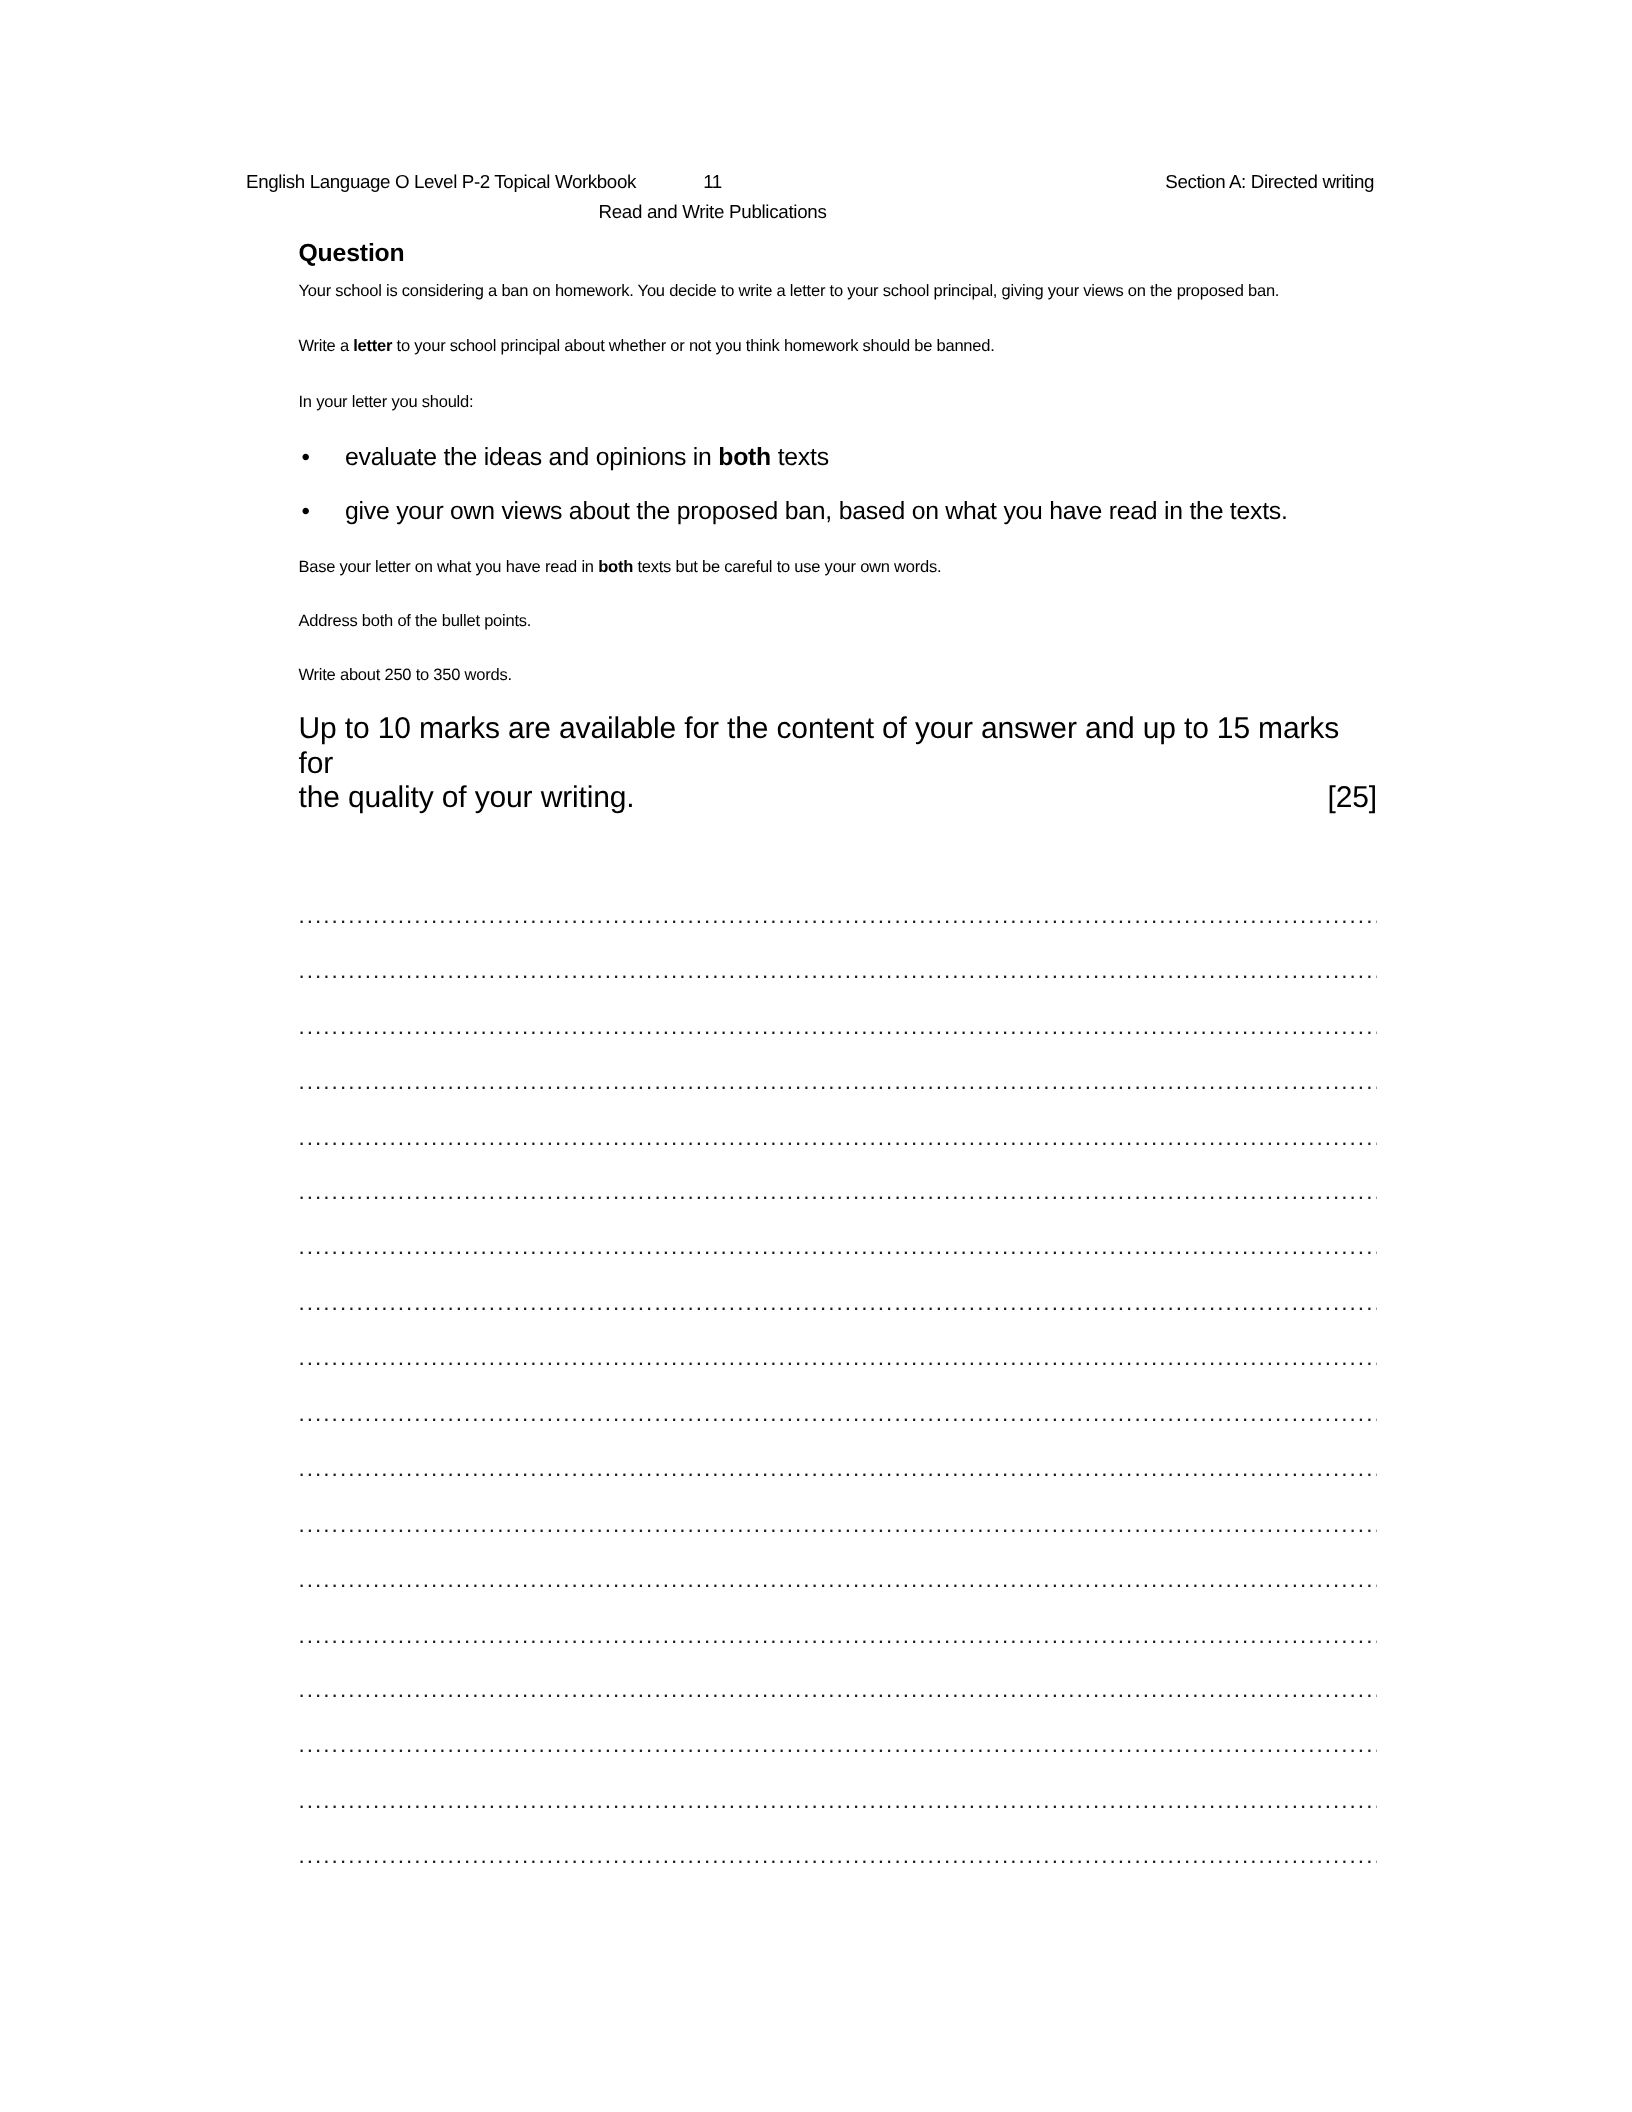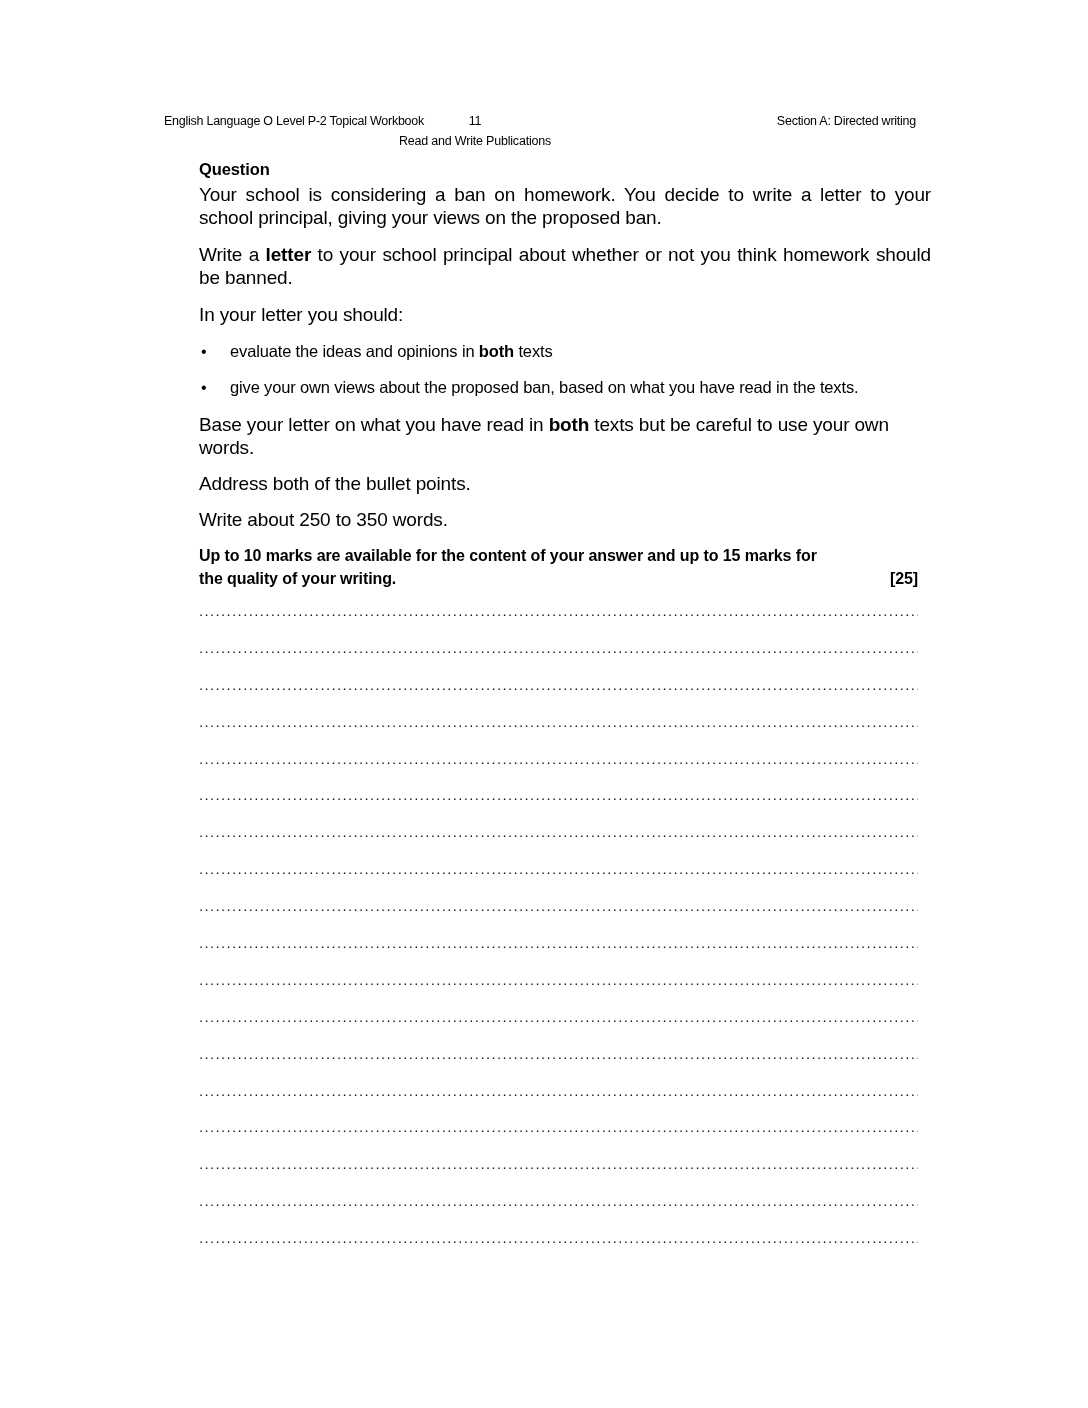--- a/index.html
+++ b/index.html
@@ -81,21 +81,21 @@
 
   .q-title {
     font-size: 16.5px;
     font-weight: bold;
     line-height: 22px;
     margin: 0 0 3px 0;
     letter-spacing: -0.1px;
   }
 
   p.para {
-    font-size: 19px;
+    font-size: 11px;
     line-height: 23px;
     margin: 0 2px 14px 0;
     letter-spacing: -0.15px;
     text-align: left;
   }
   p.para.just {
     text-align: justify;
     text-justify: inter-word;
   }
   p.para.tight {
@@ -124,22 +124,22 @@
   ul.bullets li .bullet-dot {
     position: absolute;
     left: 2px;
     top: 0;
     font-size: 16px;
     line-height: 23px;
   }
 
   .marks {
     position: relative;
-    font-size: 16px;
-    font-weight: bold;
+    font-size: 20px;
+    font-weight: normal;
     line-height: 23px;
     margin: 8px 0 0 0;
     width: 719px;
     letter-spacing: -0.1px;
   }
   .marks .marks-line1 { display: block; }
   .marks .marks-line2 {
     display: block;
     position: relative;
   }

